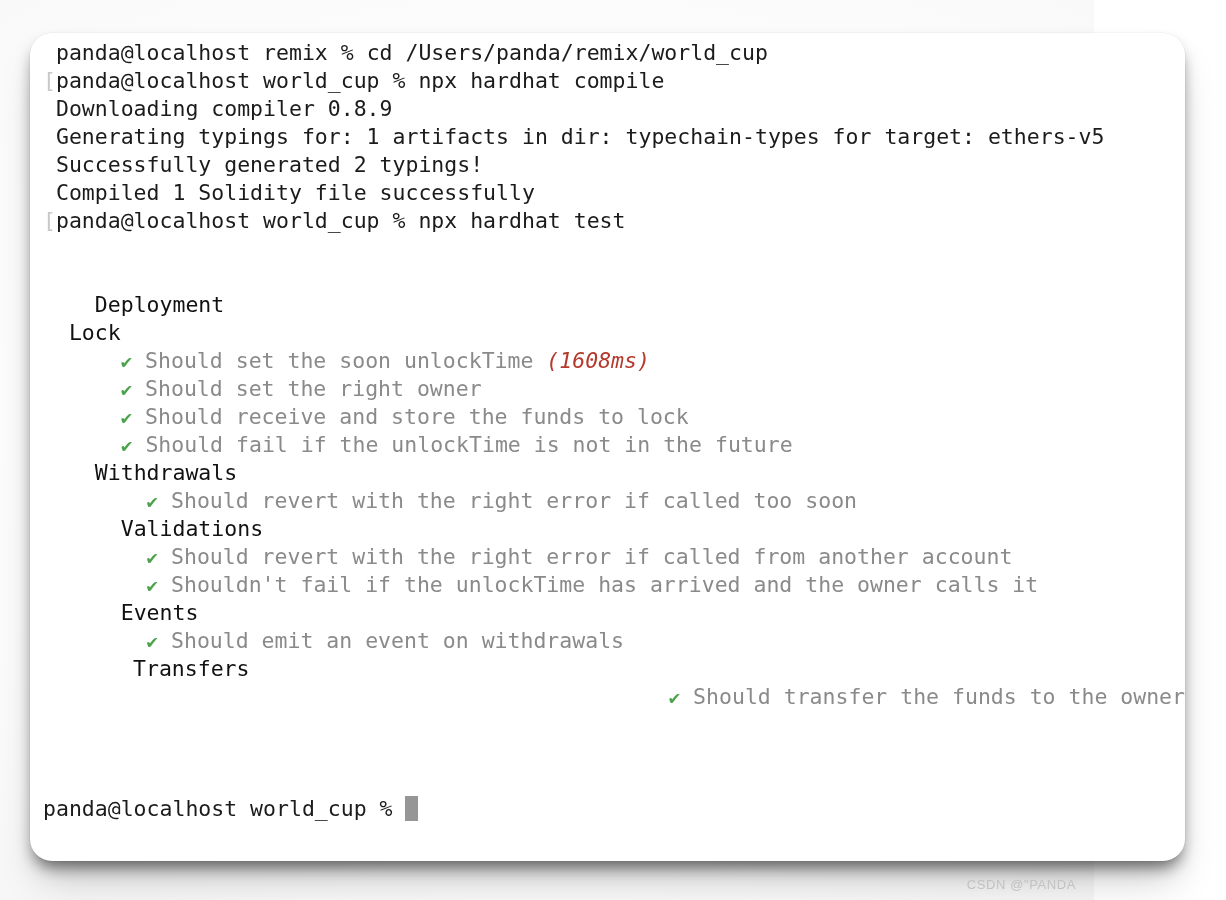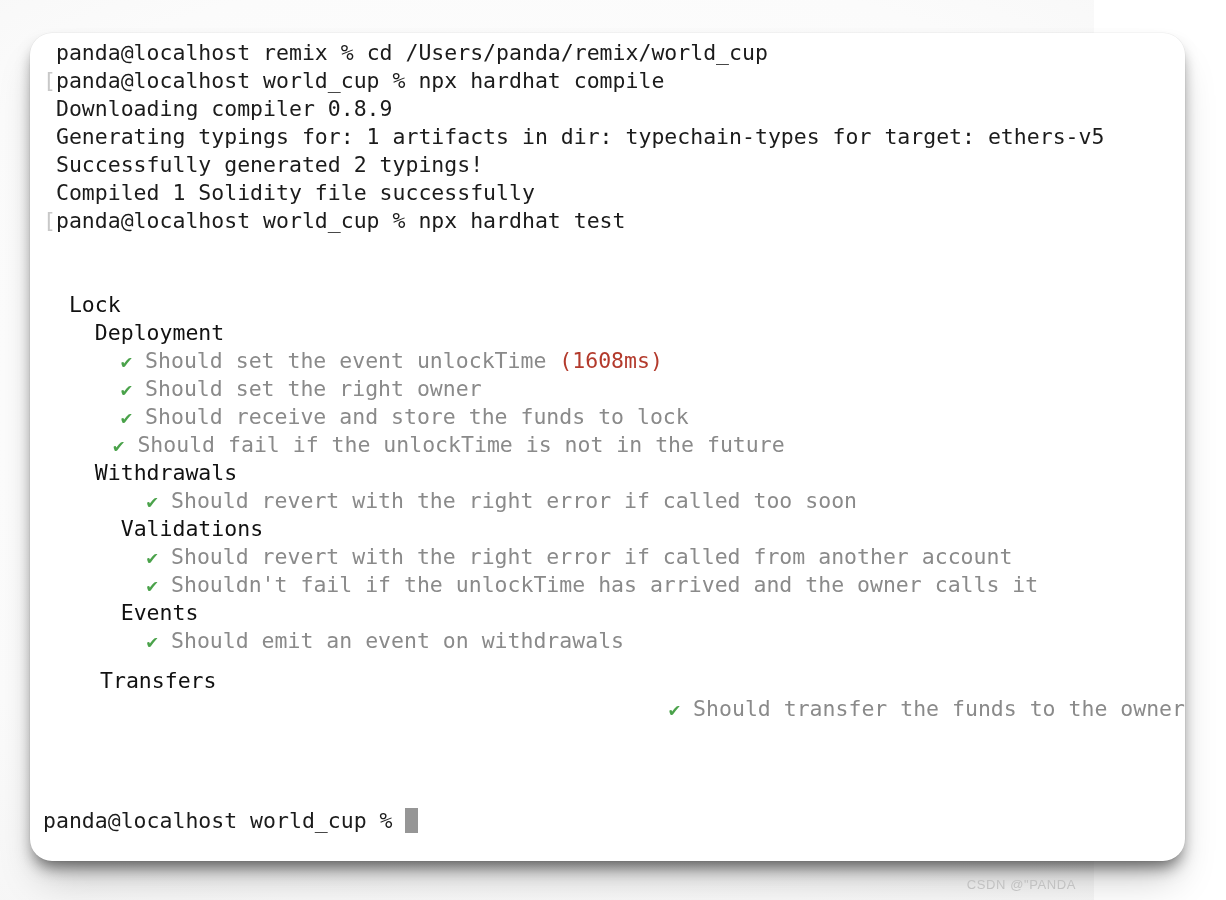--- a/index.html
+++ b/index.html
@@ -72,20 +72,21 @@
   
   .test-text {
     color: #8a8a8a;
   }
   .check {
     color: #4aa24a;
     font-size: 19px;
   }
   .duration {
     color: #b33a2c;
+    font-style: italic;
   }
   .pass-count {
     color: #5aaf57;
   }
   .pass-time {
     color: #8a8a8a;
   }
 
   .cursor {
     display: inline-block;
@@ -115,34 +116,34 @@
     <div class="term-body" id="term-body">
         <div class="line"><span class="bracket"> </span><span>panda@localhost remix % </span><span>cd /Users/panda/remix/world_cup</span></div>
         <div class="line"><span class="bracket">[</span><span>panda@localhost world_cup % </span><span>npx hardhat compile</span></div>
         <div class="line"><span class="bracket"> </span><span>Downloading compiler 0.8.9</span></div>
         <div class="line"><span class="bracket"> </span><span>Generating typings for: 1 artifacts in dir: typechain-types for target: ethers-v5</span></div>
         <div class="line"><span class="bracket"> </span><span>Successfully generated 2 typings!</span></div>
         <div class="line"><span class="bracket"> </span><span>Compiled 1 Solidity file successfully</span></div>
         <div class="line"><span class="bracket">[</span><span>panda@localhost world_cup % </span><span>npx hardhat test</span></div>
         <div class="line blank"> </div>
         <div class="line blank"> </div>
+        <div class="line suite" style="padding-left: 64.8px;"><span>Deployment</span></div>
         <div class="line suite" style="padding-left: 38.9px;"><span>Lock</span></div>
-        <div class="line suite" style="padding-left: 64.8px;"><span>Deployment</span></div>
-        <div class="line" style="padding-left: 90.7px;"><span class="check">✔</span><span class="test-text"> Should set the event unlockTime</span><span class="duration"> (1608ms)</span></div>
+        <div class="line" style="padding-left: 90.7px;"><span class="check">✔</span><span class="test-text"> Should set the soon unlockTime</span><span class="duration"> (1608ms)</span></div>
         <div class="line" style="padding-left: 90.7px;"><span class="check">✔</span><span class="test-text"> Should set the right owner</span></div>
         <div class="line" style="padding-left: 90.7px;"><span class="check">✔</span><span class="test-text"> Should receive and store the funds to lock</span></div>
-        <div class="line" style="padding-left: 60px; margin-left: 23px;"><span class="check">✔</span><span class="test-text"> Should fail if the unlockTime is not in the future</span></div>
+        <div class="line" style="padding-left: 91px;"><span class="check">✔</span><span class="test-text"> Should fail if the unlockTime is not in the future</span></div>
         <div class="line suite" style="padding-left: 64.8px;"><span>Withdrawals</span></div>
         <div class="line" style="padding-left: 116.6px;"><span class="check">✔</span><span class="test-text"> Should revert with the right error if called too soon</span></div>
         <div class="line suite" style="padding-left: 90.7px;"><span>Validations</span></div>
         <div class="line" style="padding-left: 116.6px;"><span class="check">✔</span><span class="test-text"> Should revert with the right error if called from another account</span></div>
         <div class="line" style="padding-left: 116.6px;"><span class="check">✔</span><span class="test-text"> Shouldn't fail if the unlockTime has arrived and the owner calls it</span></div>
         <div class="line suite" style="padding-left: 90.7px;"><span>Events</span></div>
         <div class="line" style="padding-left: 116.6px;"><span class="check">✔</span><span class="test-text"> Should emit an event on withdrawals</span></div>
-        <div class="line suite" style="padding-left: 70px; margin-top: 12px;"><span>Transfers</span></div>
+        <div class="line suite" style="padding-left: 103px;"><span>Transfers</span></div>
         <div class="line" style="padding-left: 116.6px; text-align: right;"><span class="check">✔</span><span class="test-text"> Should transfer the funds to the owner</span></div>
         <div class="line blank"> </div>
         <div class="line blank"> </div>
         <div class="line blank"> </div>
         <div class="line"><span>panda@localhost world_cup % </span><span class="cursor"></span></div>
       </div>
   </div>
 
   <div class="watermark">CSDN @"PANDA</div>
 

